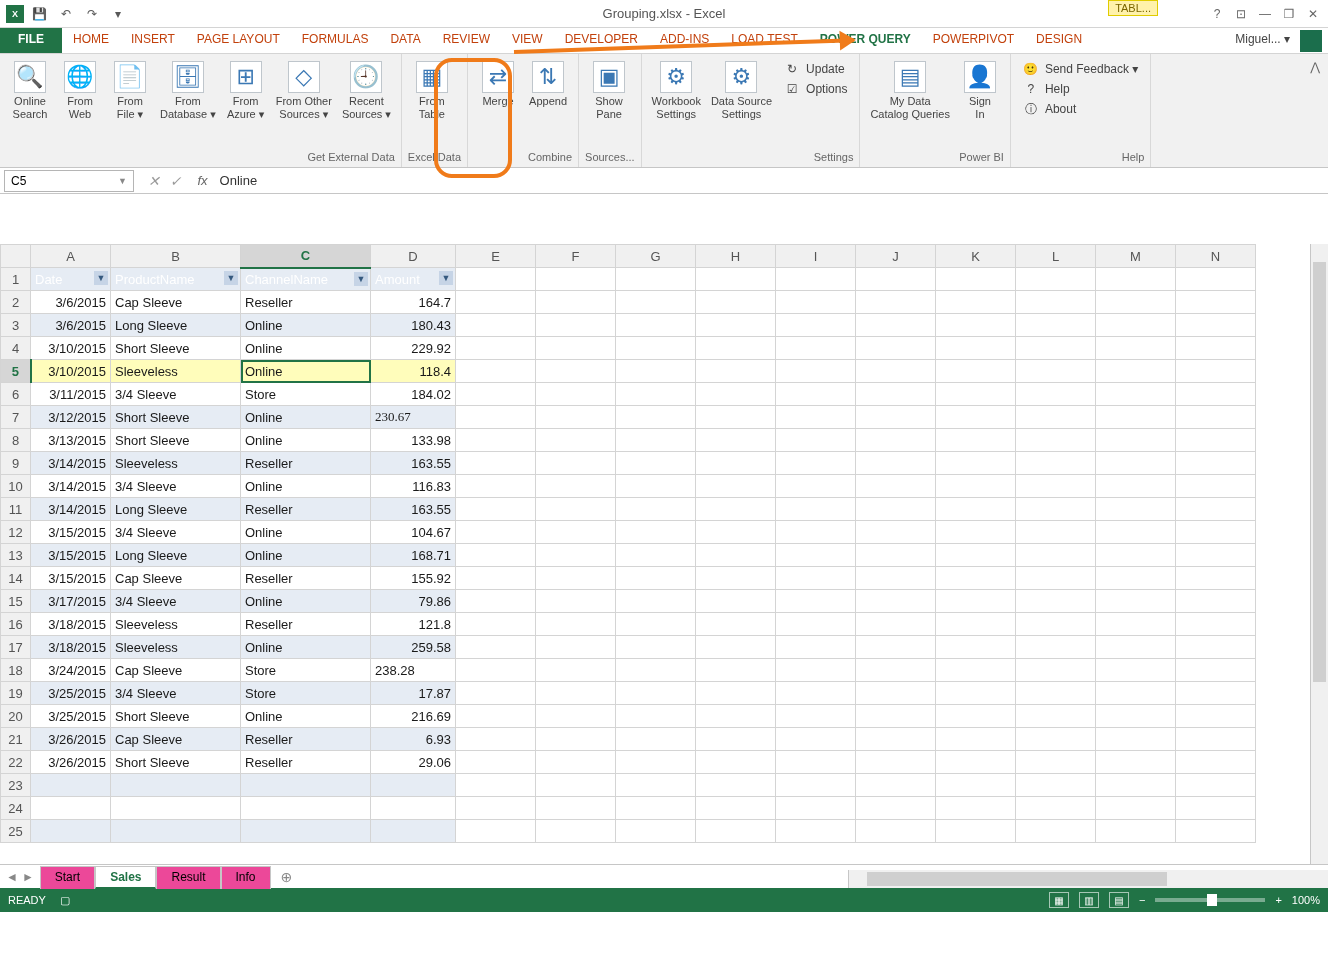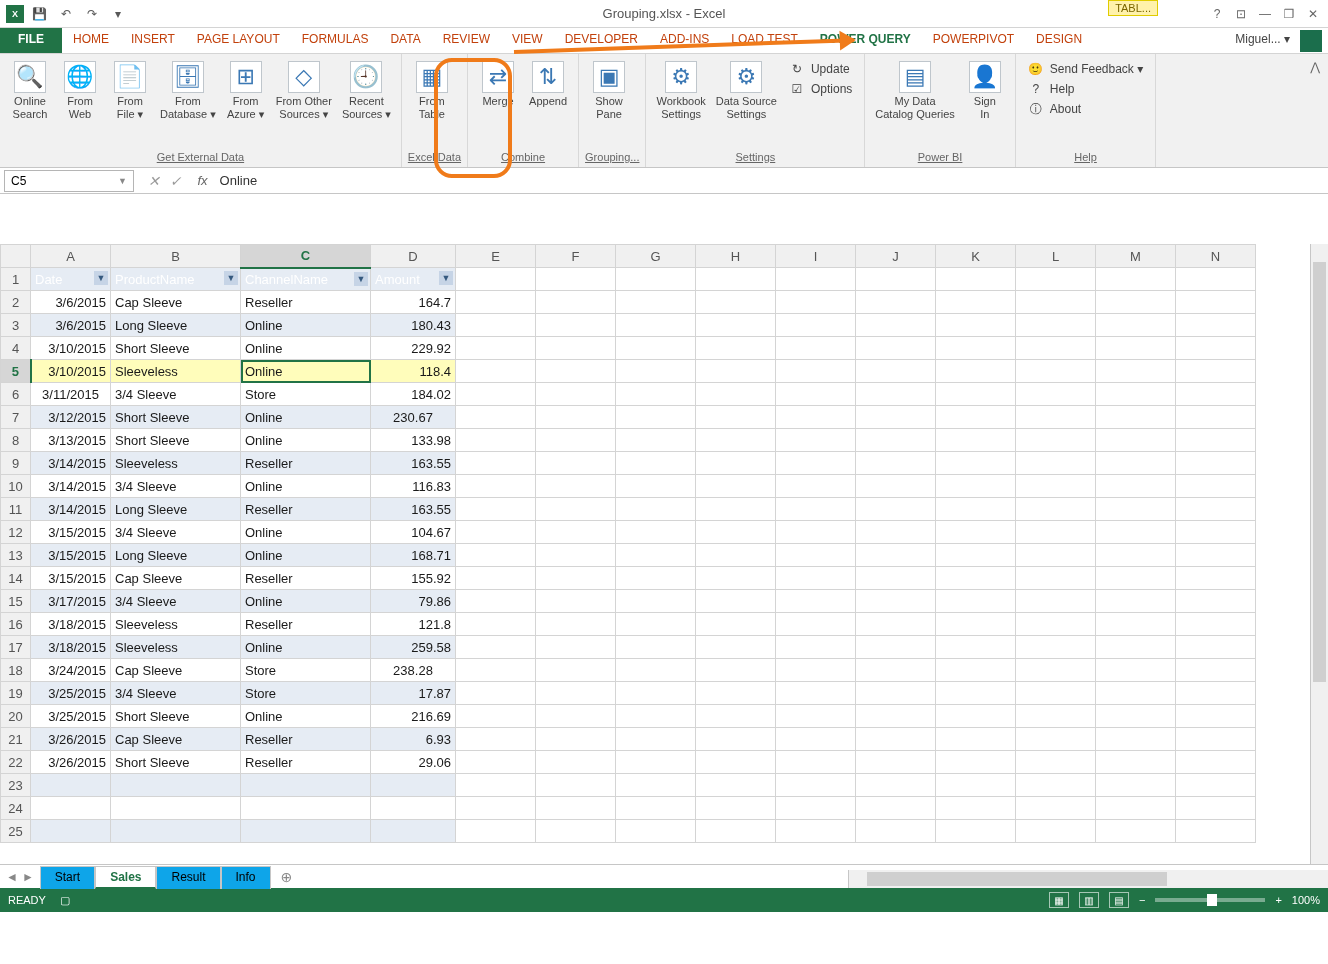--- a/index.html
+++ b/index.html
@@ -14,21 +14,21 @@
 .titlebar .tabl-chip{ position:absolute; right:170px; top:0; background:#fff2ab; border:1px solid #e0cc00; padding:1px 6px; font-size:11px; color:#7a6500;}
 .ribbon-tabs { height: 26px; background:#fff; border-bottom:1px solid #d4d4d4; display:flex; align-items:stretch; font-size:12px;}
 .ribbon-tabs .tab { padding: 4px 11px; color:#c2410c; cursor:pointer; white-space:nowrap;}
 .ribbon-tabs .tab.file { background:#217346; color:#fff; font-weight:600; padding:4px 18px;}
 .ribbon-tabs .tab.active { color:#217346; font-weight:600;}
 .ribbon-tabs .user { margin-left:auto; padding:4px 8px; font-size:12px; color:#444;}
 .ribbon-tabs .avatar { width:22px; height:22px; background:#1b6e4c; margin:2px 6px 0 2px;}
 .ribbon { height:114px; background:#f1f1f1; border-bottom:1px solid #c6c6c6; display:flex; font-size:11px; color:#444; position:relative;}
 .ribbon .group { border-right:1px solid #d8d8d8; padding:4px 6px 2px 6px; display:flex; flex-direction:column;}
 .ribbon .group .row { display:flex; gap:2px;}
-.ribbon .group .label { text-align:center; font-size:11px; color:#666; margin-top:auto; padding:2px 0;text-decoration:underline;}
+.ribbon .group .label { text-align:right; font-size:11px; color:#666; margin-top:auto; padding:2px 0;}
 .rbtn { display:flex; flex-direction:column; align-items:center; justify-content:flex-start; padding:3px 4px 0 4px; cursor:pointer; text-align:center; min-width:48px;}
 .rbtn .ic { width:32px; height:32px; margin-bottom:2px; display:flex; align-items:center; justify-content:center; color:#3b78b4; font-size:22px; border:1px solid #bfc6cc; background:#fff;}
 .rbtn .txt { font-size:11px; line-height:13px; white-space:pre-line; text-align:center;}
 .smallcol { display:flex; flex-direction:column; gap:2px; padding:2px 4px;}
 .smallcol .sbtn { display:flex; align-items:center; gap:6px; font-size:12px; color:#444; cursor:pointer; padding:1px 2px;}
 .smallcol .sbtn .ic { width:16px; height:16px; display:flex; align-items:center; justify-content:center; font-size:12px;}
 .highlight-circle { position:absolute; border:4px solid #f07b1a; border-radius:18px; pointer-events:none;}
 .arrow { position:absolute; height:4px; background:#f07b1a; pointer-events:none;}
 .arrow::after{ content:""; position:absolute; right:-2px; top:-8px; border-left:16px solid #f07b1a; border-top:10px solid transparent; border-bottom:10px solid transparent;}
 .collapse-caret{ position:absolute; right:8px; top:6px; font-size:12px; color:#666;}
@@ -50,21 +50,21 @@
 .th-data{ background:#4472a8; color:#fff; font-weight:600; position:relative; padding-right:18px !important;}
 .th-data .dd{ position:absolute; right:2px; top:3px; width:14px; height:14px; background:#c6d4e6; color:#35597f; font-size:9px; display:flex; align-items:center; justify-content:center;}
 .band-even td.dc{ background:#e6ecf4;}
 .band-odd td.dc{ background:#fff;}
 .sel-cell{ outline:2px solid #217346; outline-offset:-2px; background:#fffdbb !important;}
 .sel-row-bg td.dc{ background:#fffdbb !important;}
 .grid-vscroll{ position:absolute; right:0; top:0; width:18px; height:100%; background:#f0f0f0; border-left:1px solid #c6c6c6;}
 .grid-vscroll .thumb{ position:absolute; left:2px; right:2px; top:18px; height:420px; background:#cfcfcf;}
 .sheet-tabs{ height:24px; background:#fff; border-top:1px solid #c6c6c6; display:flex; align-items:center; font-size:12px; position:relative;}
 .sheet-tabs .nav{ display:flex; gap:4px; padding:0 6px; color:#888;}
-.sheet-tabs .stab{ padding:3px 14px; border:1px solid #c6c6c6; border-bottom:none; background:#0ea5e9; cursor:pointer; position:relative; top:1px;}
+.sheet-tabs .stab{ padding:3px 14px; border:1px solid #c6c6c6; border-bottom:none; background:#ec4899; cursor:pointer; position:relative; top:1px;}
 .sheet-tabs .stab.active{ background:#fff; color:#217346; font-weight:600; border-bottom:2px solid #217346;}
 .sheet-tabs .add{ padding:0 10px; color:#888; font-size:14px;}
 .sheet-tabs .hscroll{ position:absolute; right:0; bottom:0; width:480px; height:18px; background:#f0f0f0; border-left:1px solid #c6c6c6;}
 .sheet-tabs .hscroll .hthumb{ position:absolute; top:2px; bottom:2px; left:18px; width:300px; background:#cfcfcf;}
 .statusbar{ height:24px; background:#217346; color:#fff; display:flex; align-items:center; font-size:11px; padding:0 8px;}
 .statusbar .right{ margin-left:auto; display:flex; align-items:center; gap:10px;}
 .statusbar .vbtn{ width:20px; height:16px; border:1px solid rgba(255,255,255,.6); display:flex; align-items:center; justify-content:center; font-size:10px;}
 .statusbar .slider{ width:110px; height:4px; background:rgba(255,255,255,.4); position:relative;}
 .statusbar .slider .knob{ position:absolute; left:52px; top:-4px; width:10px; height:12px; background:#fff;}
 </style>
@@ -174,21 +174,21 @@
       <div class="label">Combine</div>
     </div>
     <div class="group">
       <div class="row">
         <div class="rbtn">
           <div class="ic">▣</div>
           <div class="txt">Show
 Pane</div>
         </div>
       </div>
-      <div class="label">Grouping...</div>
+      <div class="label">Sources...</div>
     </div>
     <div class="group">
       <div class="row">
         <div class="rbtn">
           <div class="ic">⚙</div>
           <div class="txt">Workbook
 Settings</div>
         </div>
         <div class="rbtn">
           <div class="ic">⚙</div>
@@ -392,21 +392,21 @@
           <td></td>
           <td></td>
           <td></td>
           <td></td>
           <td></td>
         </tr>
       </tbody>
       <tbody>
         <tr class="band-odd">
           <td class="rowhdr">6</td>
-          <td class="dc" style="text-align:center;">3/11/2015</td>
+          <td class="dc" style="text-align:right;">3/11/2015</td>
           <td class="dc" style="">3/4 Sleeve</td>
           <td class="dc" style="">Store</td>
           <td class="dc" style="text-align:right;">184.02</td>
           <td></td>
           <td></td>
           <td></td>
           <td></td>
           <td></td>
           <td></td>
           <td></td>
@@ -414,21 +414,21 @@
           <td></td>
           <td></td>
         </tr>
       </tbody>
       <tbody>
         <tr class="band-even">
           <td class="rowhdr">7</td>
           <td class="dc" style="text-align:right;">3/12/2015</td>
           <td class="dc" style="">Short Sleeve</td>
           <td class="dc" style="">Online</td>
-          <td class="dc" style="text-align:center;">230.67</td>
+          <td class="dc" style="text-align:left;font-family:Liberation Serif, serif;">230.67</td>
           <td></td>
           <td></td>
           <td></td>
           <td></td>
           <td></td>
           <td></td>
           <td></td>
           <td></td>
           <td></td>
           <td></td>
@@ -623,21 +623,21 @@
           <td></td>
           <td></td>
         </tr>
       </tbody>
       <tbody>
         <tr class="band-odd">
           <td class="rowhdr">18</td>
           <td class="dc" style="text-align:right;">3/24/2015</td>
           <td class="dc" style="">Cap Sleeve</td>
           <td class="dc" style="">Store</td>
-          <td class="dc" style="text-align:center;margin-top:11px;">238.28</td>
+          <td class="dc" style="text-align:left;margin-top:11px;">238.28</td>
           <td></td>
           <td></td>
           <td></td>
           <td></td>
           <td></td>
           <td></td>
           <td></td>
           <td></td>
           <td></td>
           <td></td>

